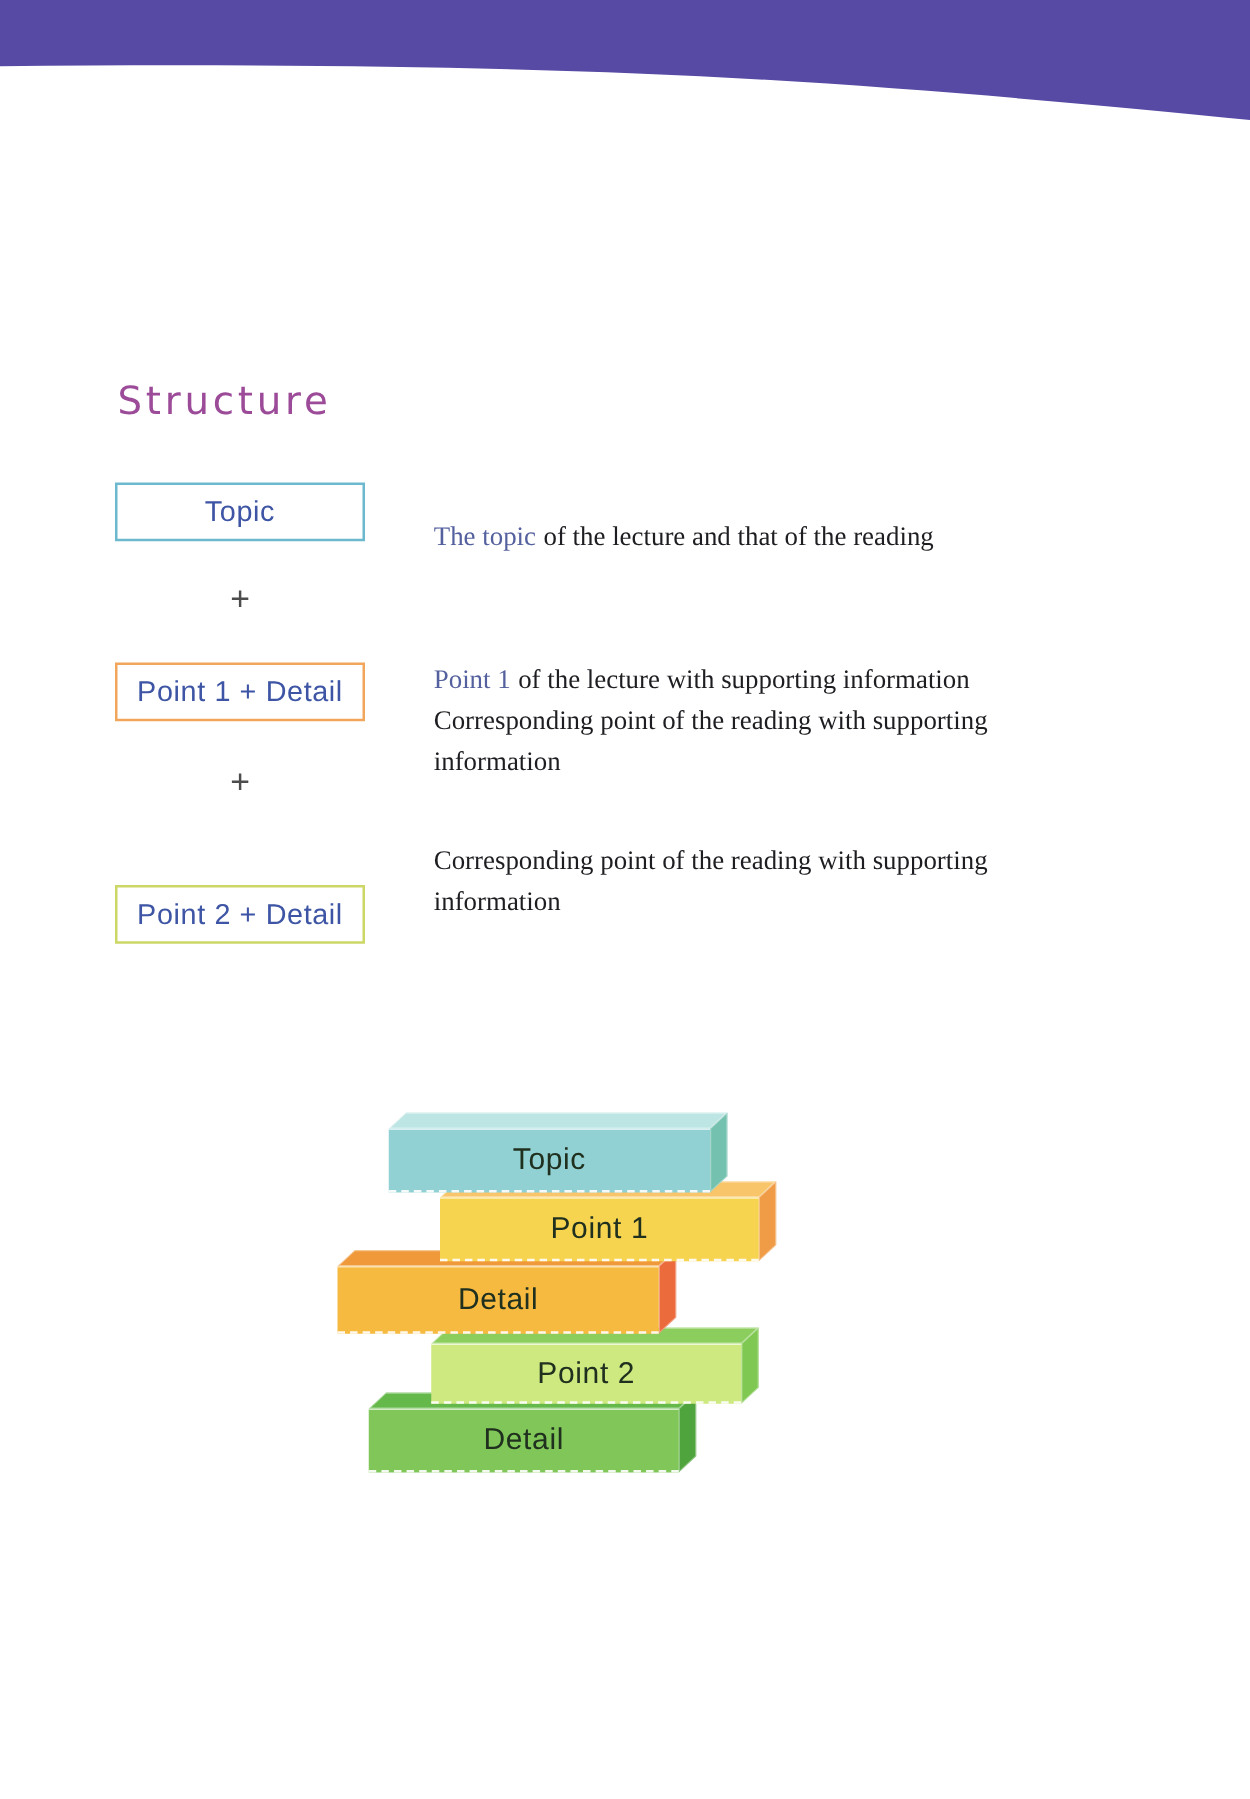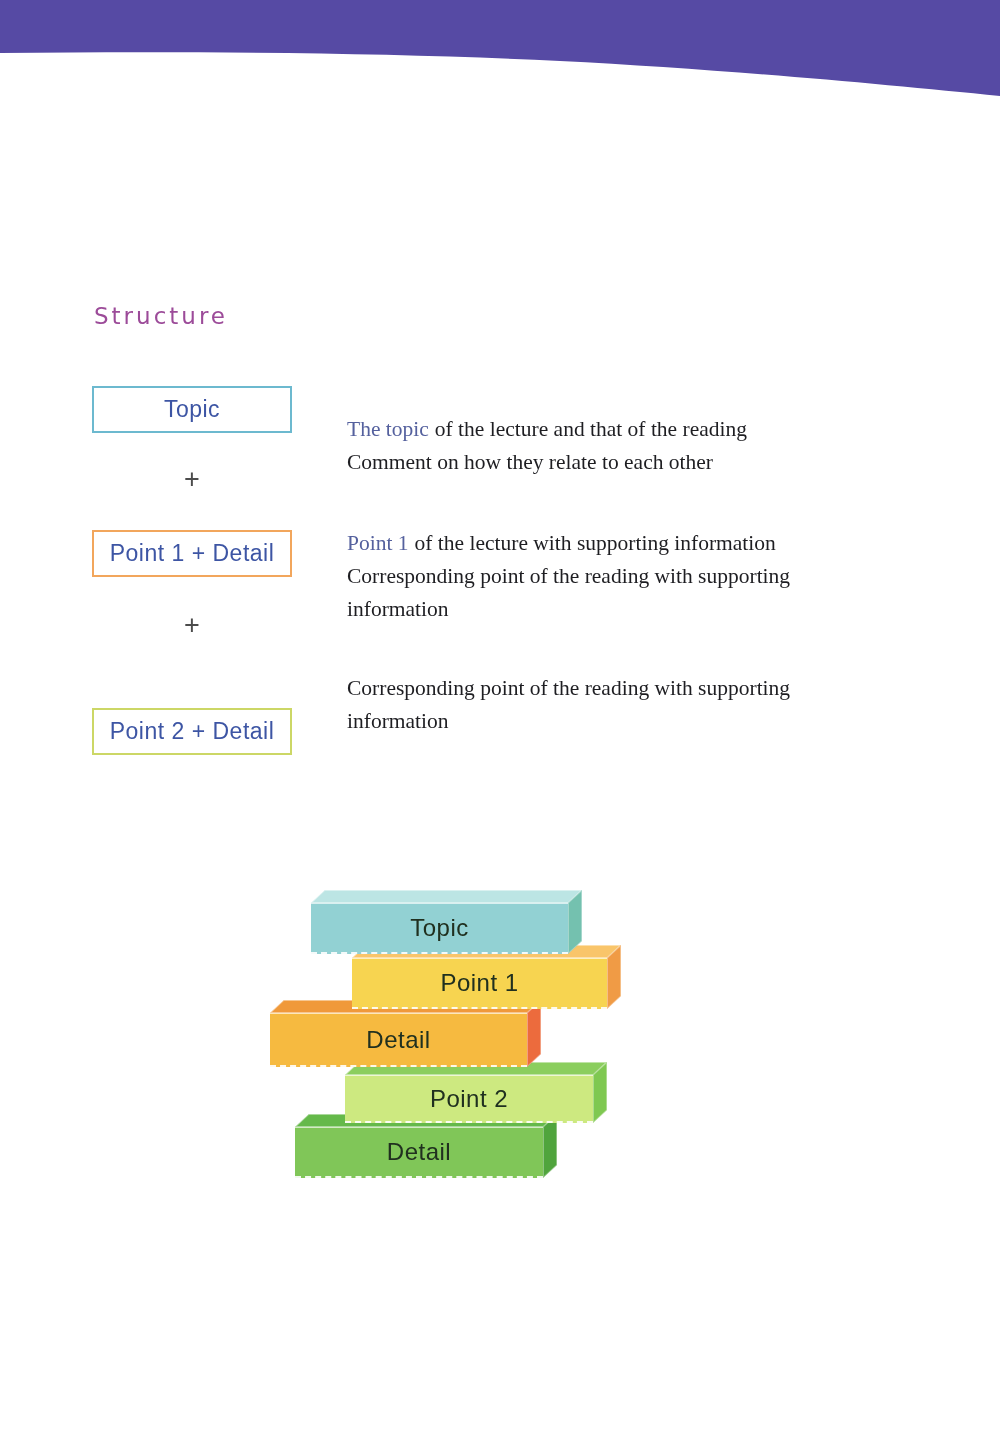--- a/index.html
+++ b/index.html
@@ -8,21 +8,21 @@
     background:#ffffff;
     font-family:"Liberation Sans", sans-serif;
   }
 
   
   .band { position:absolute; left:0; top:0; width:1000px; height:100px; display:block; }
 
   
   .heading {
     position:absolute; left:94px; top:303px; margin:0;
-    font-size:23px; font-weight:500; letter-spacing:3px;
+    font-size:31px; font-weight:500; letter-spacing:3px;
     font-family:"DejaVu Sans", sans-serif;
   }
 
   
   .obox {
     position:absolute; left:92px; width:200px; height:47px;
     border:2px solid #999; background:#fff; box-sizing:border-box;
     display:flex; align-items:center; justify-content:center;
   }
   .obox-0 { top:386px; }
@@ -99,21 +99,20 @@
   <span class="box-label" style="color: rgb(61, 85, 164);">Point 1 + Detail</span>
 </div>
 <div class="plus plus-1">+</div>
 
 <div class="obox obox-2" style="border-color: rgb(204, 215, 102);">
   <span class="box-label" style="color: rgb(61, 85, 164);">Point 2 + Detail</span>
 </div>
 
 <div class="expl expl-0">
   <div class="line1"><span class="lead" style="color: rgb(85, 97, 158);">The topic</span><span>of the lecture and that of the reading</span></div>
-  <div>Comment on how they relate to each other</div>
 </div>
 
 <div class="expl expl-1">
   <div class="line1"><span class="lead" style="color: rgb(85, 97, 158);">Point 1</span><span>of the lecture with supporting information</span></div>
   <div>Corresponding point of the reading with supporting information</div>
 </div>
 
 <div class="expl expl-2">
   <div>Corresponding point of the reading with supporting information</div>
 </div>

